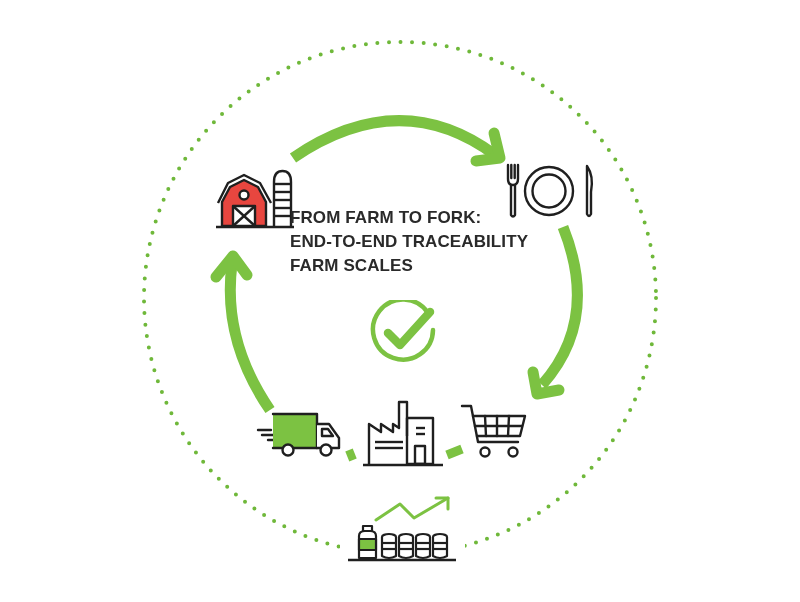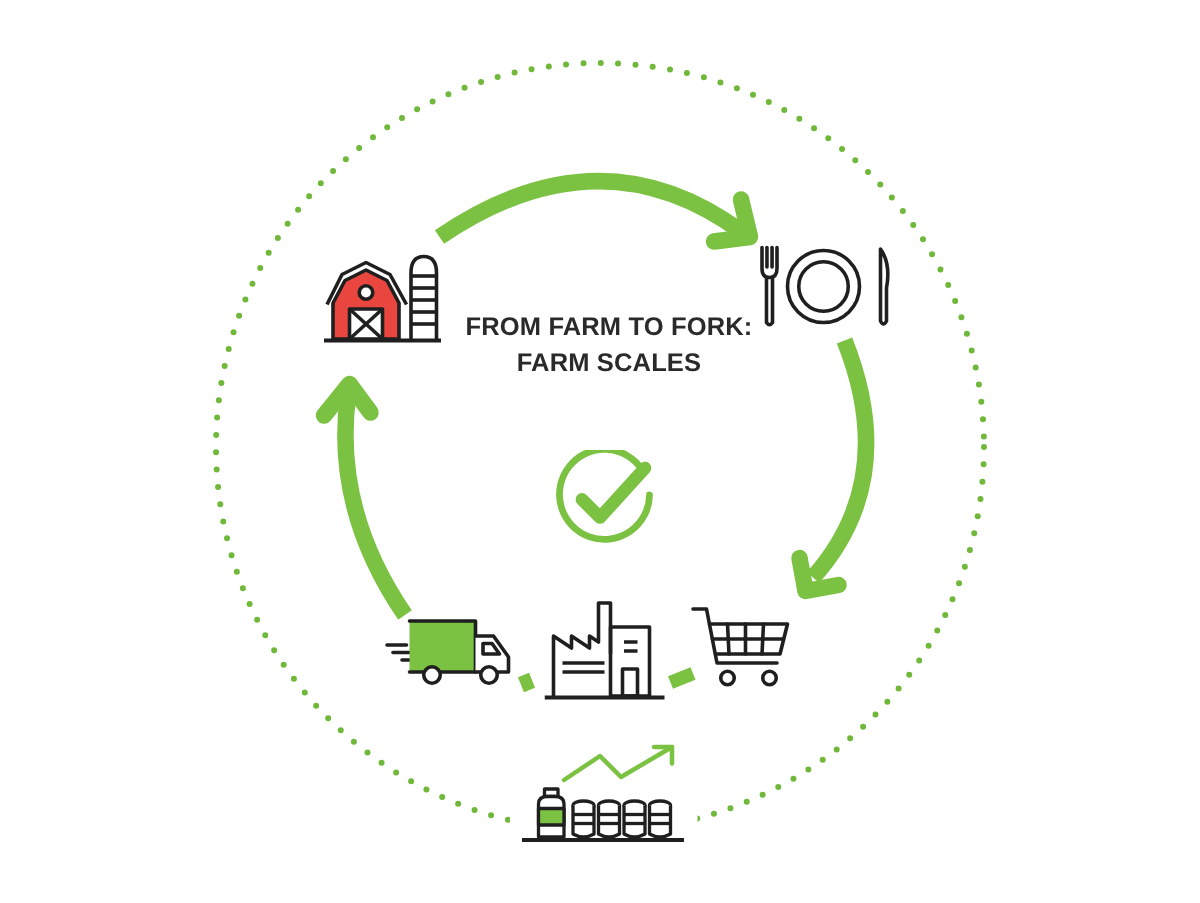--- a/index.html
+++ b/index.html
@@ -1,21 +1,21 @@
 <!DOCTYPE html>
 <html><head>
 <meta charset="utf-8">
 <style>
   html, body { margin: 0; padding: 0; background: #ffffff; }
   body { width: 800px; height: 602px; position: relative; overflow: hidden; font-family: "Liberation Sans", sans-serif; }
   .stage { position: absolute; left: 0; top: 0; width: 800px; height: 602px; }
   svg.layer { position: absolute; left: 0; top: 0; }
   .title {
     position: absolute; left: 290px; top: 206px; width: 232px;
-    text-align: center; color: #2a2a2a; font-weight: bold;
+    color: #2a2a2a; font-weight: bold;
     font-family: "Liberation Sans", sans-serif; font-size: 17px; line-height: 24px;
     letter-spacing: 0.1px;
   }
   .title span { display: block; white-space: nowrap; }
   .icon { position: absolute; }
 </style>
 </head>
 <body>
 
 <div class="stage">
@@ -72,20 +72,21 @@
       <line x1="11.7" y1="3" x2="11.7" y2="16"></line>
       <path d="M 8 23 L 8 53 Q 10 56 12 53 L 12 23"></path>
       <circle cx="46" cy="29" r="24"></circle>
       <circle cx="46" cy="29" r="16.5"></circle>
       <path d="M 84 4 Q 91 14 88 30 L 88 52 Q 86 56 84 52 Z"></path>
     </g>
   </svg>
 
   <div class="title">
     <span>FROM FARM TO FORK:</span>
+    <span>END-TO-END TRACEABILITY</span>
     <span>FARM SCALES</span>
   </div>
 
   <svg class="icon" style="left:366px;top:300px" width="76" height="72" viewBox="0 0 76 72">
     <path d="M 62 13 A 30 30 0 1 0 67 30" fill="none" stroke="#7cc242" stroke-width="4.5" stroke-linecap="round"></path>
     <path d="M 22 33 L 34 45 L 64 12" fill="none" stroke="#7cc242" stroke-width="8.5" stroke-linecap="round" stroke-linejoin="round"></path>
   </svg>
 
   <svg class="icon" style="left:256px;top:410px" width="88" height="48" viewBox="0 0 88 48">
     <g stroke="#1f1f1f" stroke-width="2.4" stroke-linejoin="round" stroke-linecap="round">

